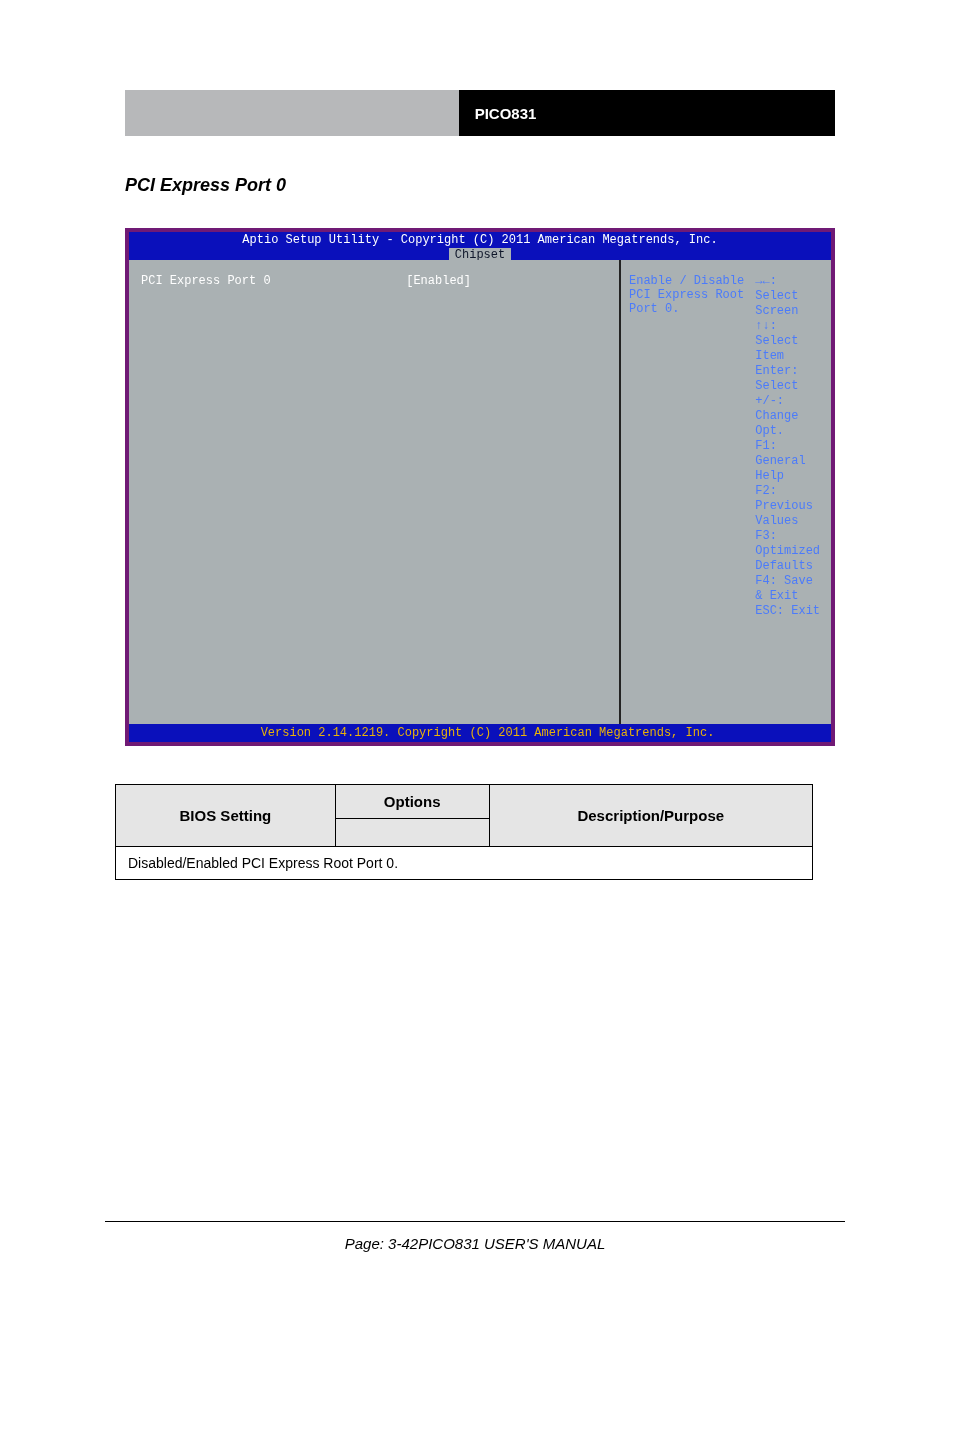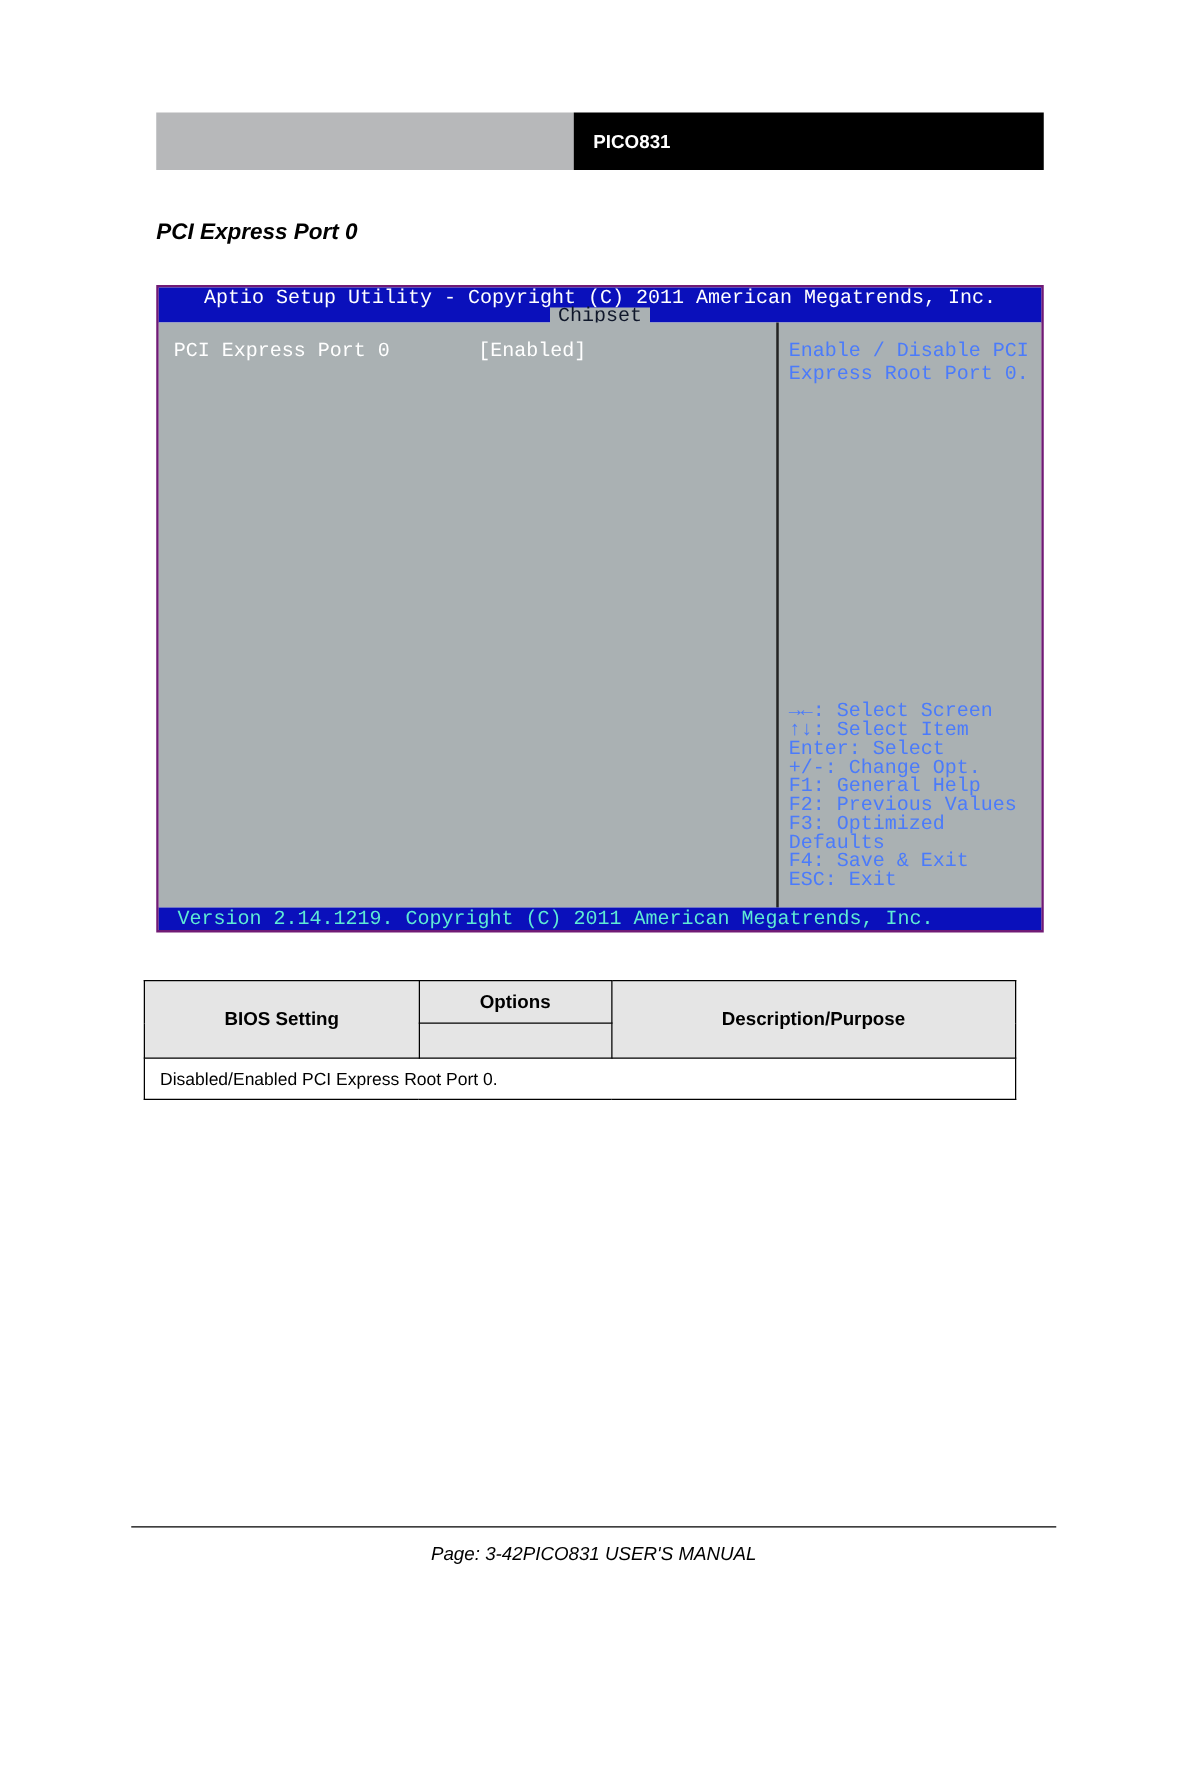--- a/index.html
+++ b/index.html
@@ -61,22 +61,22 @@
   }
 
   
   .bios {
     position: absolute;
     left: 125px;
     top: 228px;
     width: 710px;
     height: 518px;
     font-family: "Courier New", monospace;
-    font-size: 16px;
-    border: 2px solid #701a75;
+    font-size: 12px;
+    border: 4px solid #701a75;
     display: flex;
     flex-direction: column;
   }
   .bios-header {
     background: #0a10bb;
     color: #ffffff;
     height: 28px;
     text-align: center;
     line-height: 13px;
     padding-top: 2px;
@@ -104,28 +104,29 @@
     display:flex;
     justify-content:space-between;
     max-width:330px;
     margin-bottom:4px;
   }
   .bios-right {
     width:210px;
     padding:14px 8px;
     color:#4b7bfb;
     display:flex;
-    flex-direction:column;
+    flex-direction:row;
     justify-content:space-between;
   }
   .bios-right .help-top { color:#4b7bfb; }
   .bios-right .help-bot { color:#4b7bfb; line-height:15px;}
   .bios-footer {
     background:#0a10bb;
-    color:#5eead4;
+    color:#eab308;
+    text-align:center;
     height:18px;
     line-height:18px;
     padding-left:15px;
   }
 
   
   .opttable {
     position: absolute;
     top: 784px;
     left: 115px;

